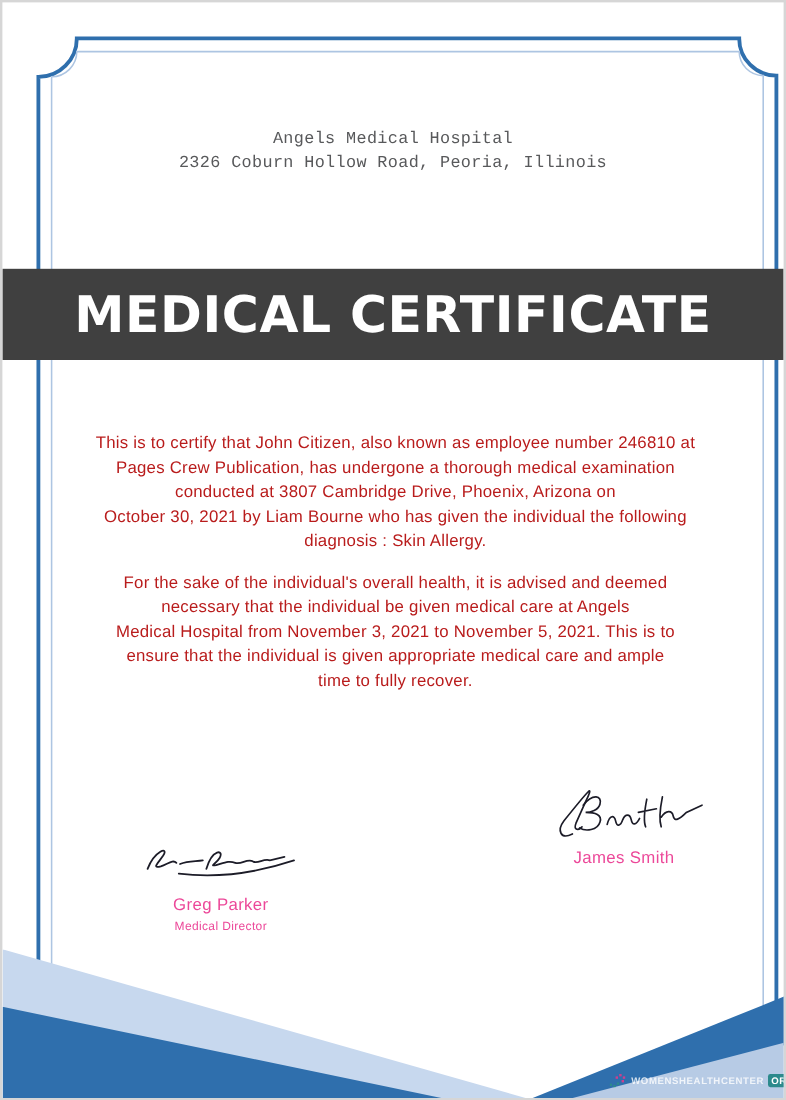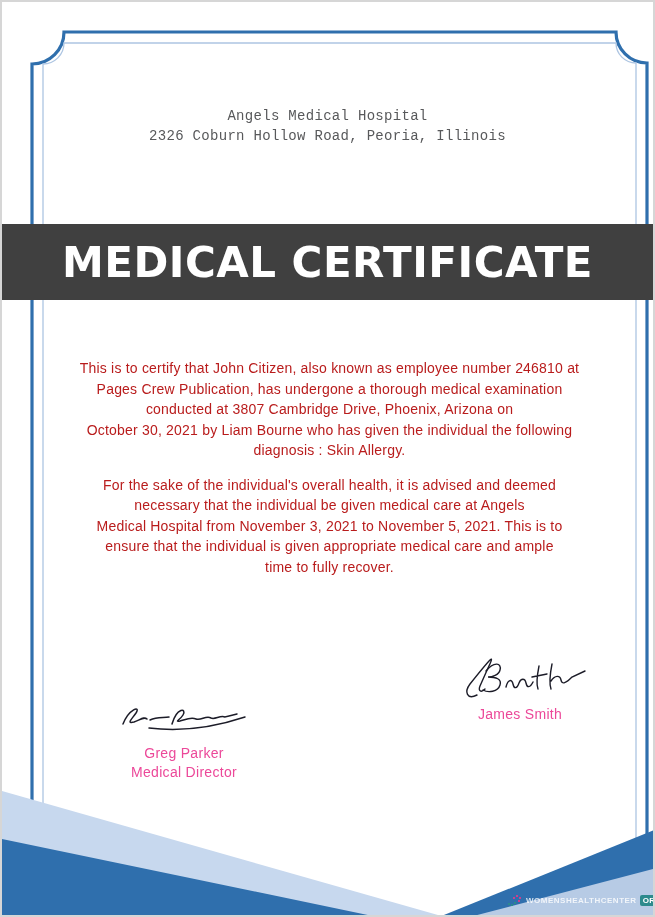--- a/index.html
+++ b/index.html
@@ -33,21 +33,21 @@
     position:absolute;top:356px;left:60px;width:535px;
     text-align:center;font-size:14px;line-height:20.5px;
     letter-spacing:.2px;color:#b91c1c;z-index:2;
   }
   .body-text p{margin:0 0 14px 0;white-space:pre-line;}
   .sig{position:absolute;width:190px;text-align:center;z-index:2;color:#ec4899;}
   .sig-left{left:87px;top:698px;}
   .sig-right{left:423px;top:651px;}
   .sig .scribble{display:block;margin:0 auto 4px auto;}
   .sig .sig-name{font-size:14px;line-height:19px;letter-spacing:.3px;}
-  .sig .sig-title{font-size:14px;line-height:19px;letter-spacing:.3px;}
+  .sig .sig-title{font-size:10px;line-height:19px;letter-spacing:.3px;}
   .decor{position:absolute;left:0;top:789px;width:655px;height:128px;z-index:4;}
   .decor div{position:absolute;inset:0;}
   .wedge-left-light{background:#c7d8ee;clip-path:polygon(0 0,450px 128px,0 128px);}
   .wedge-left-dark{background:#2f6fad;clip-path:polygon(0 48px,385px 128px,0 128px);}
   .band-right-dark{background:#2f6fad;clip-path:polygon(655px 38px,655px 79px,470px 128px,432px 128px);}
   .wedge-right-light{background:#b7cbe5;clip-path:polygon(655px 77px,655px 128px,460px 128px);}
   .watermark{
     position:absolute;left:506px;top:890px;height:16px;z-index:6;
     display:flex;align-items:center;gap:3px;
   }

